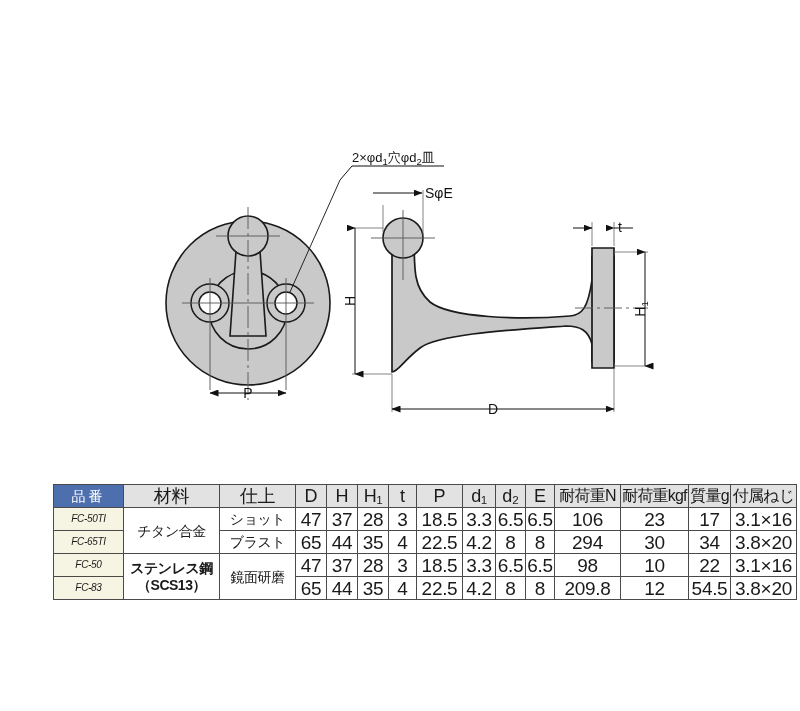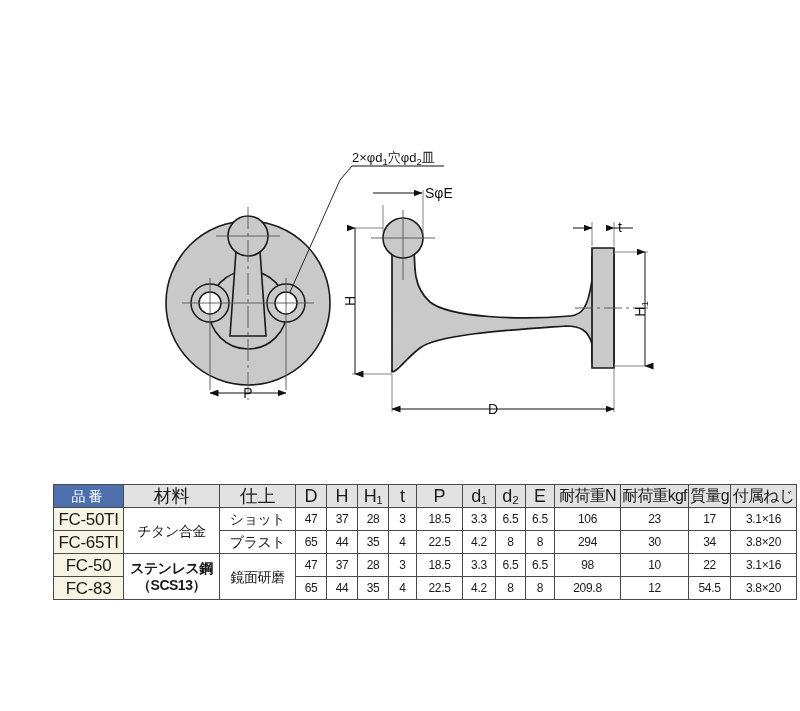--- a/index.html
+++ b/index.html
@@ -70,29 +70,30 @@
     color: #ffffff;
     letter-spacing: 3px;
     font-size: 14px;
   }
   table.spec thead th.hdr-narrow {
     font-size: 16px;
     letter-spacing: -0.8px;
   }
   table.spec td.partno {
     background: #f6f4e2;
-    font-size: 17px;
+    font-size: 10px;
     letter-spacing: -0.3px;
+    font-style: italic;
   }
   table.spec td.txtcell {
     font-size: 14px;
     letter-spacing: -0.5px;
   }
   table.spec td.num {
-    font-size: 12px;
+    font-size: 19px;
     letter-spacing: -0.3px;
     margin-left: 44px;
   }
   .two-line {
     display: block;
     line-height: 1.15;
     font-weight: bold;
   }
 
   

